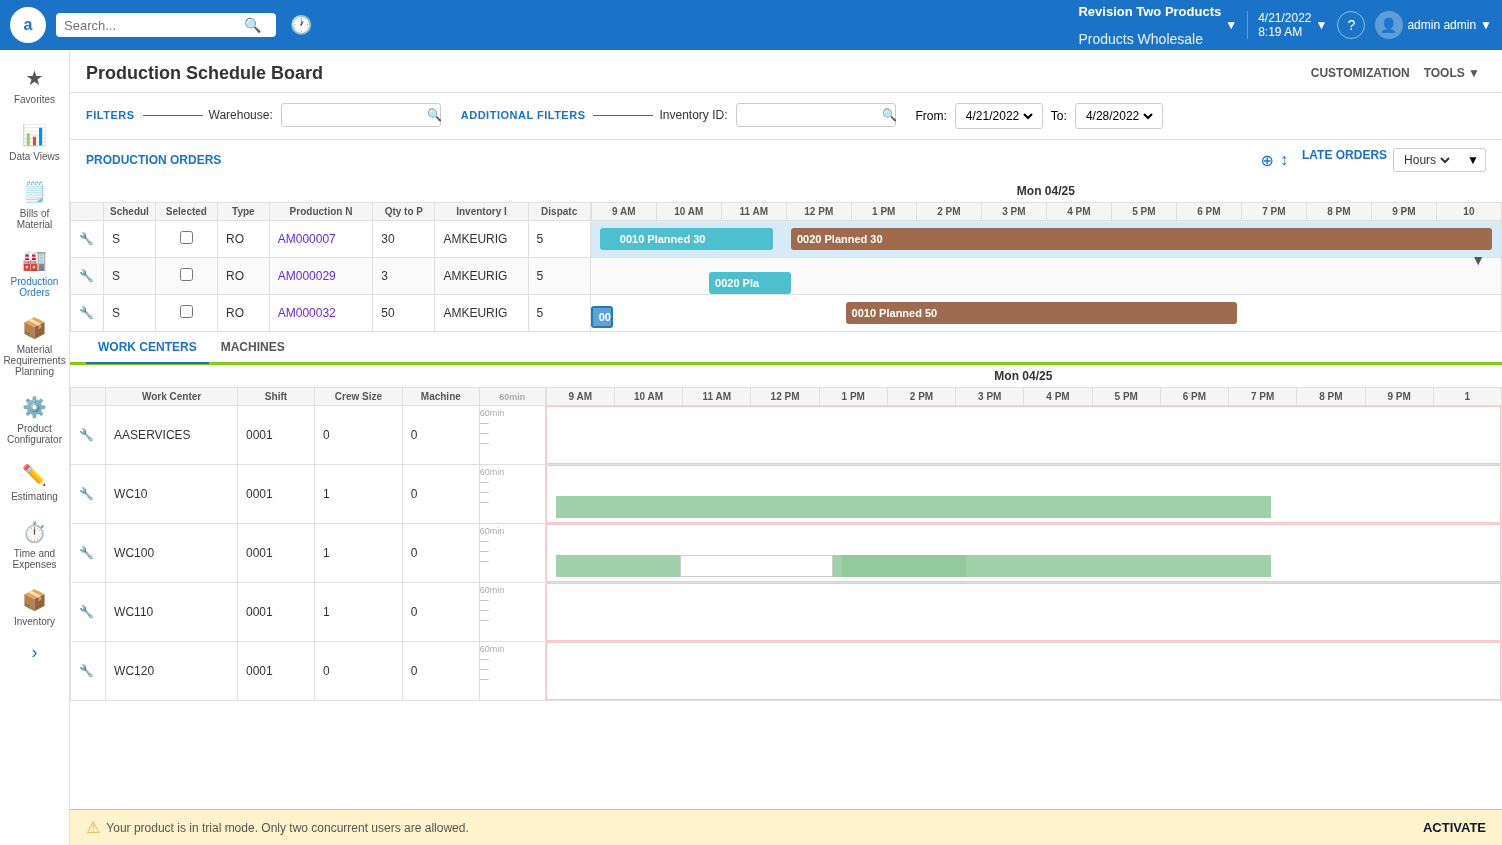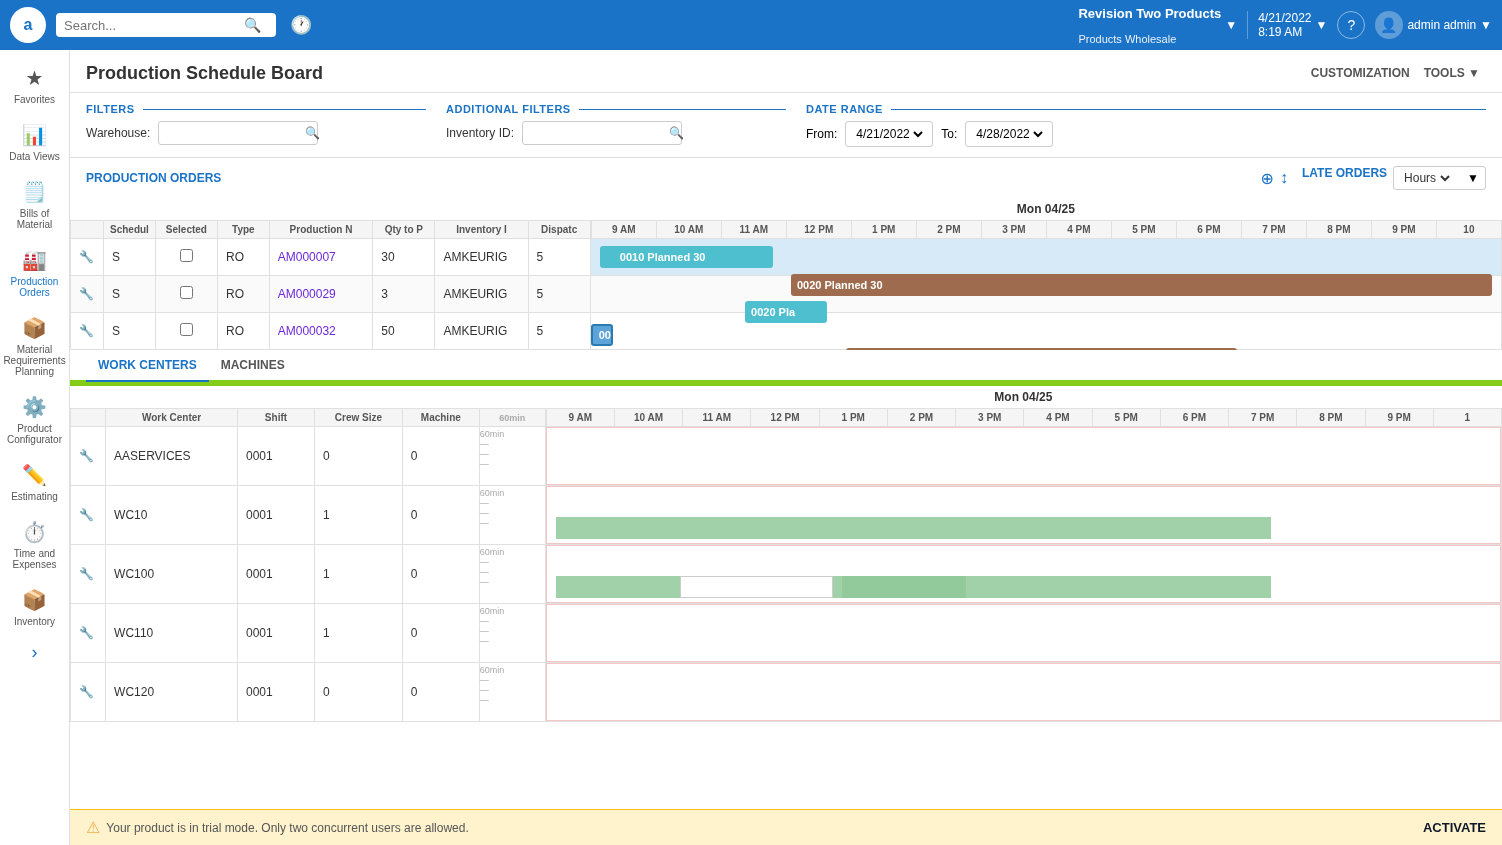--- a/index.html
+++ b/index.html
@@ -36,21 +36,21 @@
     .nav-icon-btn {
       color: #fff; background: none; border: none; cursor: pointer;
       font-size: 18px; padding: 4px;
     }
     .nav-spacer { flex: 1; }
     .company-info {
       color: #fff; font-size: 12px; cursor: pointer;
       display: flex; align-items: center; gap: 4px;
     }
     .company-info .company-name { font-weight: bold; font-size: 13px; }
-    .company-info .company-sub { font-size: 11px; opacity: 0.9; margin-top: 12px; }
+    .company-info .company-sub { font-size: 14px; opacity: 0.9; margin-top: 12px; }
     .date-info {
       color: #fff; font-size: 12px; cursor: pointer;
       display: flex; align-items: center; gap: 4px;
       border-left: 1px solid rgba(255,255,255,0.3);
       padding-left: 10px;
     }
     .help-btn {
       color: #fff; background: none; border: 1px solid rgba(255,255,255,0.5);
       border-radius: 50%; width: 28px; height: 28px;
       cursor: pointer; font-size: 14px; display: flex; align-items: center; justify-content: center;
@@ -147,21 +147,21 @@
       border-bottom: 1px solid #e0e0e0;
       flex-shrink: 0;
     }
     .filters-row {
       display: flex;
       gap: 20px;
       align-items: flex-start;
     }
     .filter-group {
       display: flex;
-      flex-direction: column;
+      flex-direction: row;
       gap: 6px;
     }
     .filter-label {
       font-size: 11px;
       font-weight: bold;
       color: #1a73c7;
       text-transform: uppercase;
       letter-spacing: 0.5px;
     }
     .filter-label-line {
@@ -277,36 +277,36 @@
     .gantt-bar-cell { position: relative; padding: 4px 2px; height: 36px; }
     .gantt-bar {
       position: absolute; top: 6px; height: 22px;
       border-radius: 3px;
       display: flex; align-items: center; padding: 0 6px;
       font-size: 11px; color: #fff; font-weight: 600;
       white-space: nowrap; overflow: hidden;
       cursor: pointer;
     }
     .bar-teal { background: #4dbfcf; }
-    .bar-brown { background: #9e6b4e; margin-top: 28px; }
+    .bar-brown { background: #9e6b4e; }
     .bar-blue-outline {
       background: #5ba3d9;
       border: 2px solid #2a7ab0;
     }
 
     
     .work-centers-section {
       flex: 1;
       display: flex;
       flex-direction: column;
       overflow: hidden;
     }
     .wc-tabs {
       display: flex;
-      border-bottom: 6px solid #84cc16;
+      border-bottom: 3px solid #84cc16;
       padding: 0 16px;
     }
     .wc-tab {
       padding: 8px 12px;
       cursor: pointer;
       font-size: 12px;
       font-weight: 600;
       color: #555;
       border-bottom: 2px solid transparent;
       margin-bottom: -2px;
@@ -500,23 +500,20 @@
             <div class="filter-field">
               <label>Inventory ID:</label>
               <div class="filter-input">
                 <input type="text" style="">
                 <span class="filter-search-icon">🔍</span>
               </div>
             </div>
           </div>
 
           <div class="filter-group" style="flex:1;">
-            <div class="filter-label-line">
-              <span class="filter-label">DATE RANGE</span>
-            </div>
             <div class="date-range-group">
               <label>From:</label>
               <div class="date-select">
                 <select>
                   <option>4/21/2022</option>
                 </select>
               </div>
               <label>To:</label>
               <div class="date-select">
                 <select>
@@ -617,21 +614,21 @@
               <td>S</td>
               <td class="checkbox-cell"><input type="checkbox" style=""></td>
               <td>RO</td>
               <td class="link-cell"><a href="#">AM000029</a></td>
               <td>3</td>
               <td>AMKEURIG</td>
               <td>5</td>
               <td class="gantt-bar-cell" style="padding:0; position:relative; height:36px;">
                 <div style="position:relative; width:100%; height:36px;">
                   <div class="gantt-bar bar-blue-outline" style="left:0%; width:2.5%; top:7px;margin-top:41px;">00</div>
-                  <div class="gantt-bar bar-teal" style="left:13%; width:9%; top:25px;margin-left:36px;">0020 Pla</div>
+                  <div class="gantt-bar bar-teal" style="left:13%; width:9%; top:14px;">0020 Pla</div>
                 </div>
               </td>
             </tr>
 
             <tr>
               <td><span class="wrench-icon">🔧</span></td>
               <td>S</td>
               <td class="checkbox-cell"><input type="checkbox" style=""></td>
               <td>RO</td>
               <td class="link-cell"><a href="#">AM000032</a></td>

